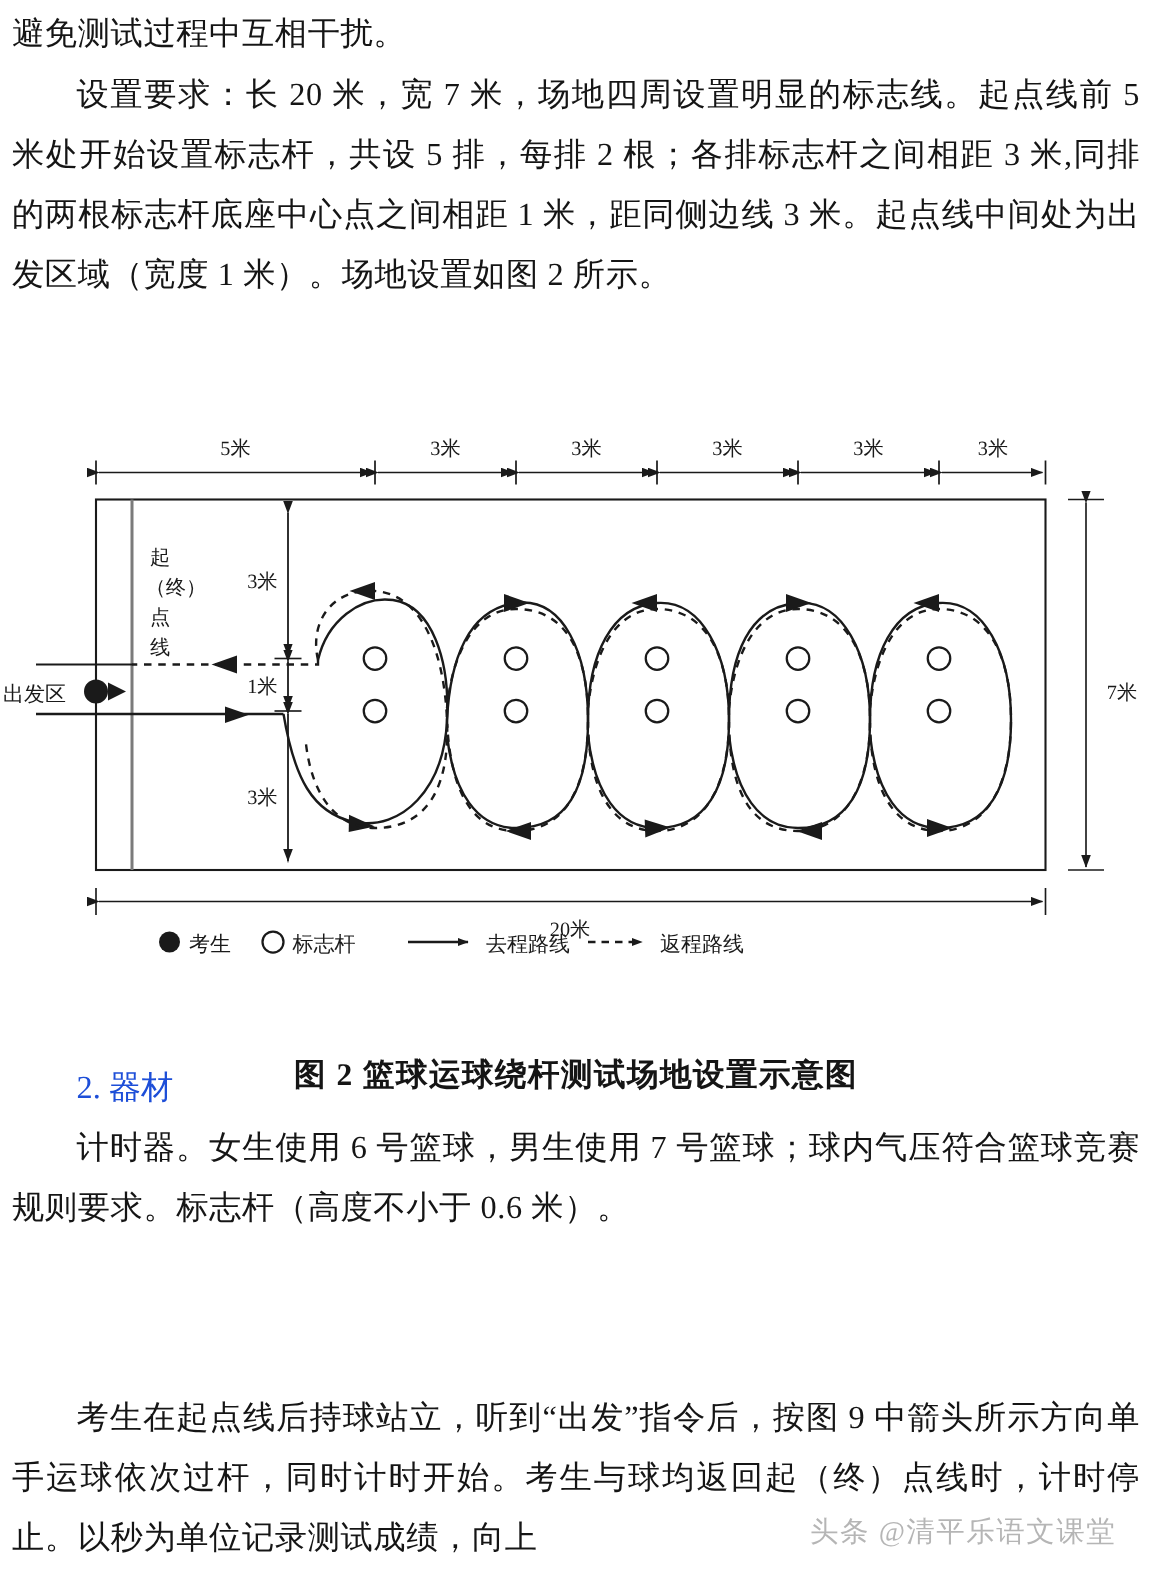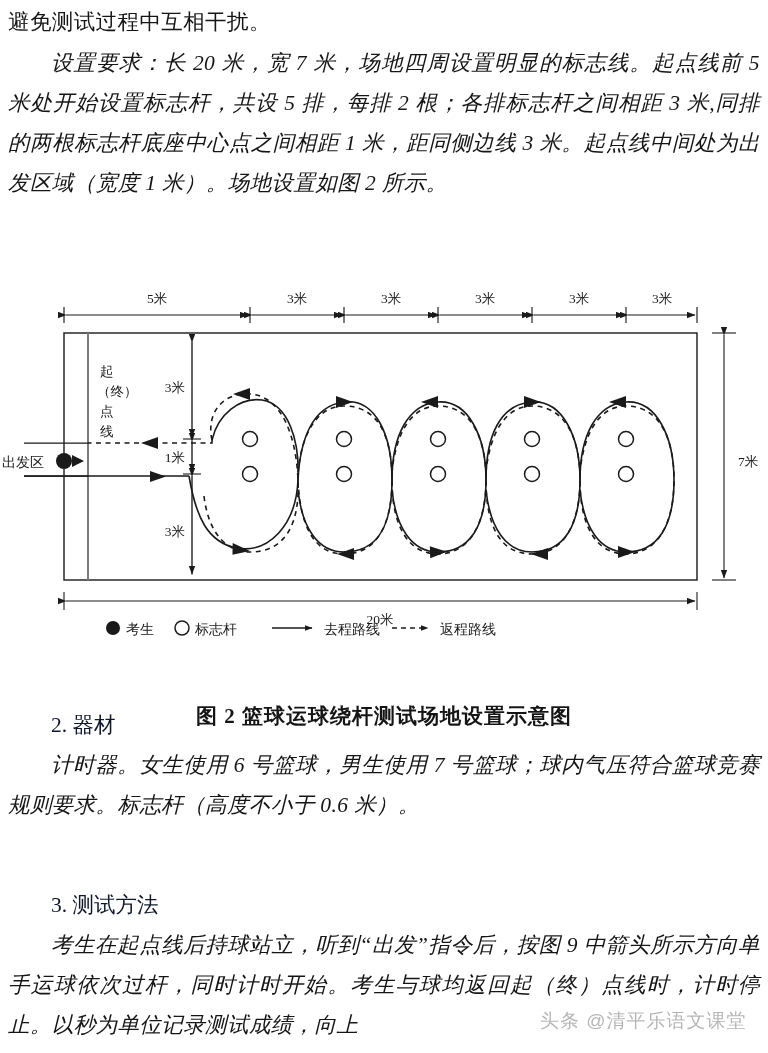--- a/index.html
+++ b/index.html
@@ -28,35 +28,35 @@
     position: absolute;
     left: 8px;
     width: 752px;
     font-size: 21.5px;
     line-height: 40px;
     letter-spacing: 0.4px;
     text-align: justify;
     text-justify: inter-character;
     color: #151515;
   }
-  .para.indent { text-indent: 2em; font-style: italic; }
+  .para.indent { text-indent: 2em; }
 
   .p1 { top: 2px; }
   .p2 { top: 43px; }
   .p3 { top: 745px; }
   .p4 { top: 885px; }
 
   .heading {
     position: absolute;
     left: 8px;
     width: 752px;
     font-size: 21.5px;
     line-height: 40px;
     text-indent: 2em;
-    color: #0f172a;
+    color: #1d4ed8;
   }
   .h-equipment { top: 705px; }
   .h-method    { top: 885px; }
 
   .caption {
     position: absolute;
     top: 662px;
     left: 0;
     width: 768px;
     text-align: center;
@@ -78,21 +78,21 @@
   .figure svg { display: block; }
 
   
   .watermark {
     position: absolute;
     top: 1008px;
     left: 540px;
     font-size: 19px;
     color: rgba(60,60,60,0.38);
     letter-spacing: 1px;
-    font-family: Liberation Sans, sans-serif;
+    font-family: Liberation Serif, serif;
     white-space: nowrap;
     pointer-events: none;
   }
 </style>
 </head>
 <body>
 
 <div class="page">
 
   <div class="para p1">避免测试过程中互相干扰。</div>
@@ -296,18 +296,17 @@
         <text x="440" y="344" font-size="14">返程路线</text>
       </g>
     </svg>
   </div>
 
   <div class="caption">图 2  篮球运球绕杆测试场地设置示意图</div>
 
   <div class="heading h-equipment">2. 器材</div>
   <div class="para p3 indent">计时器。女生使用 6 号篮球，男生使用 7 号篮球；球内气压符合篮球竞赛规则要求。标志杆（高度不小于 0.6 米）。</div>
 
-  <div class="heading h-method">3. 测试方法</div>
   <div class="para p4 indent" style="top:925px;">考生在起点线后持球站立，听到“出发”指令后，按图 9 中箭头所示方向单手运球依次过杆，同时计时开始。考生与球均返回起（终）点线时，计时停止。以秒为单位记录测试成绩，向上</div>
 
   <div class="watermark">头条 @清平乐语文课堂</div>
 
 </div>
 
 </body></html>

